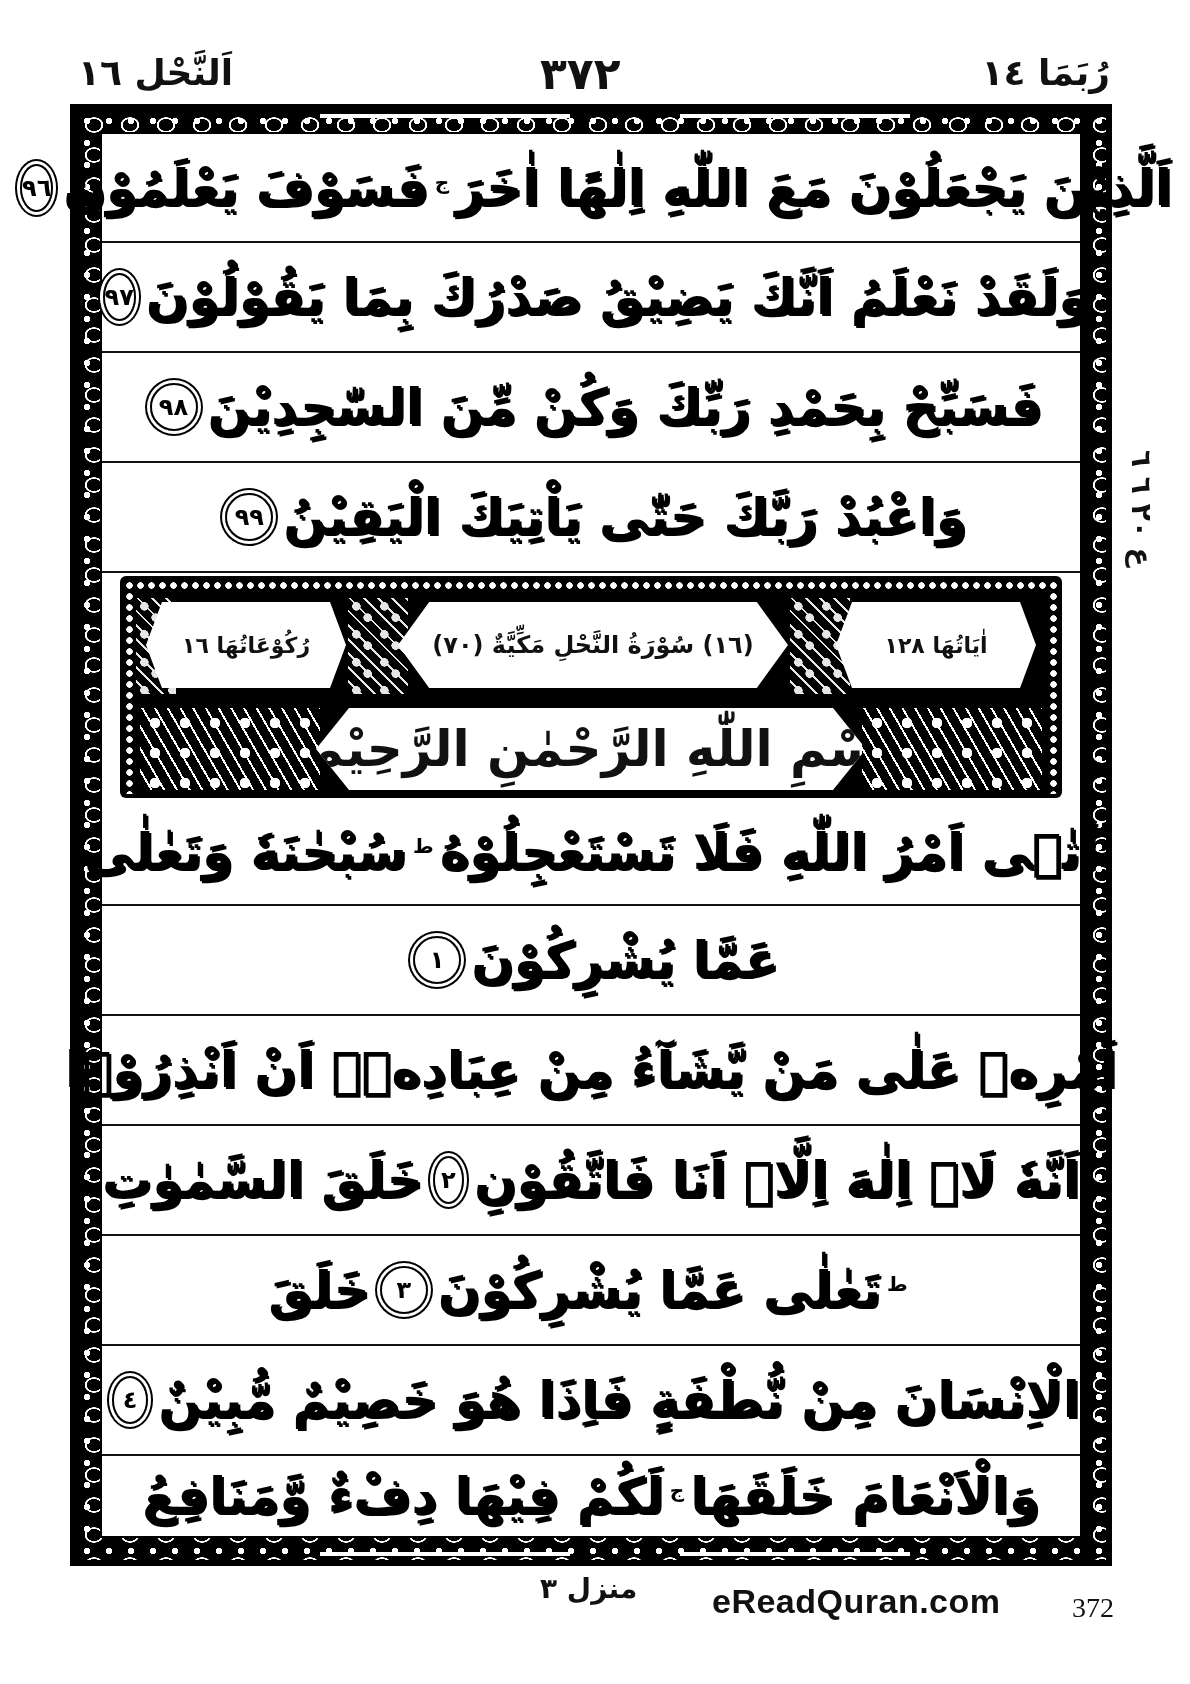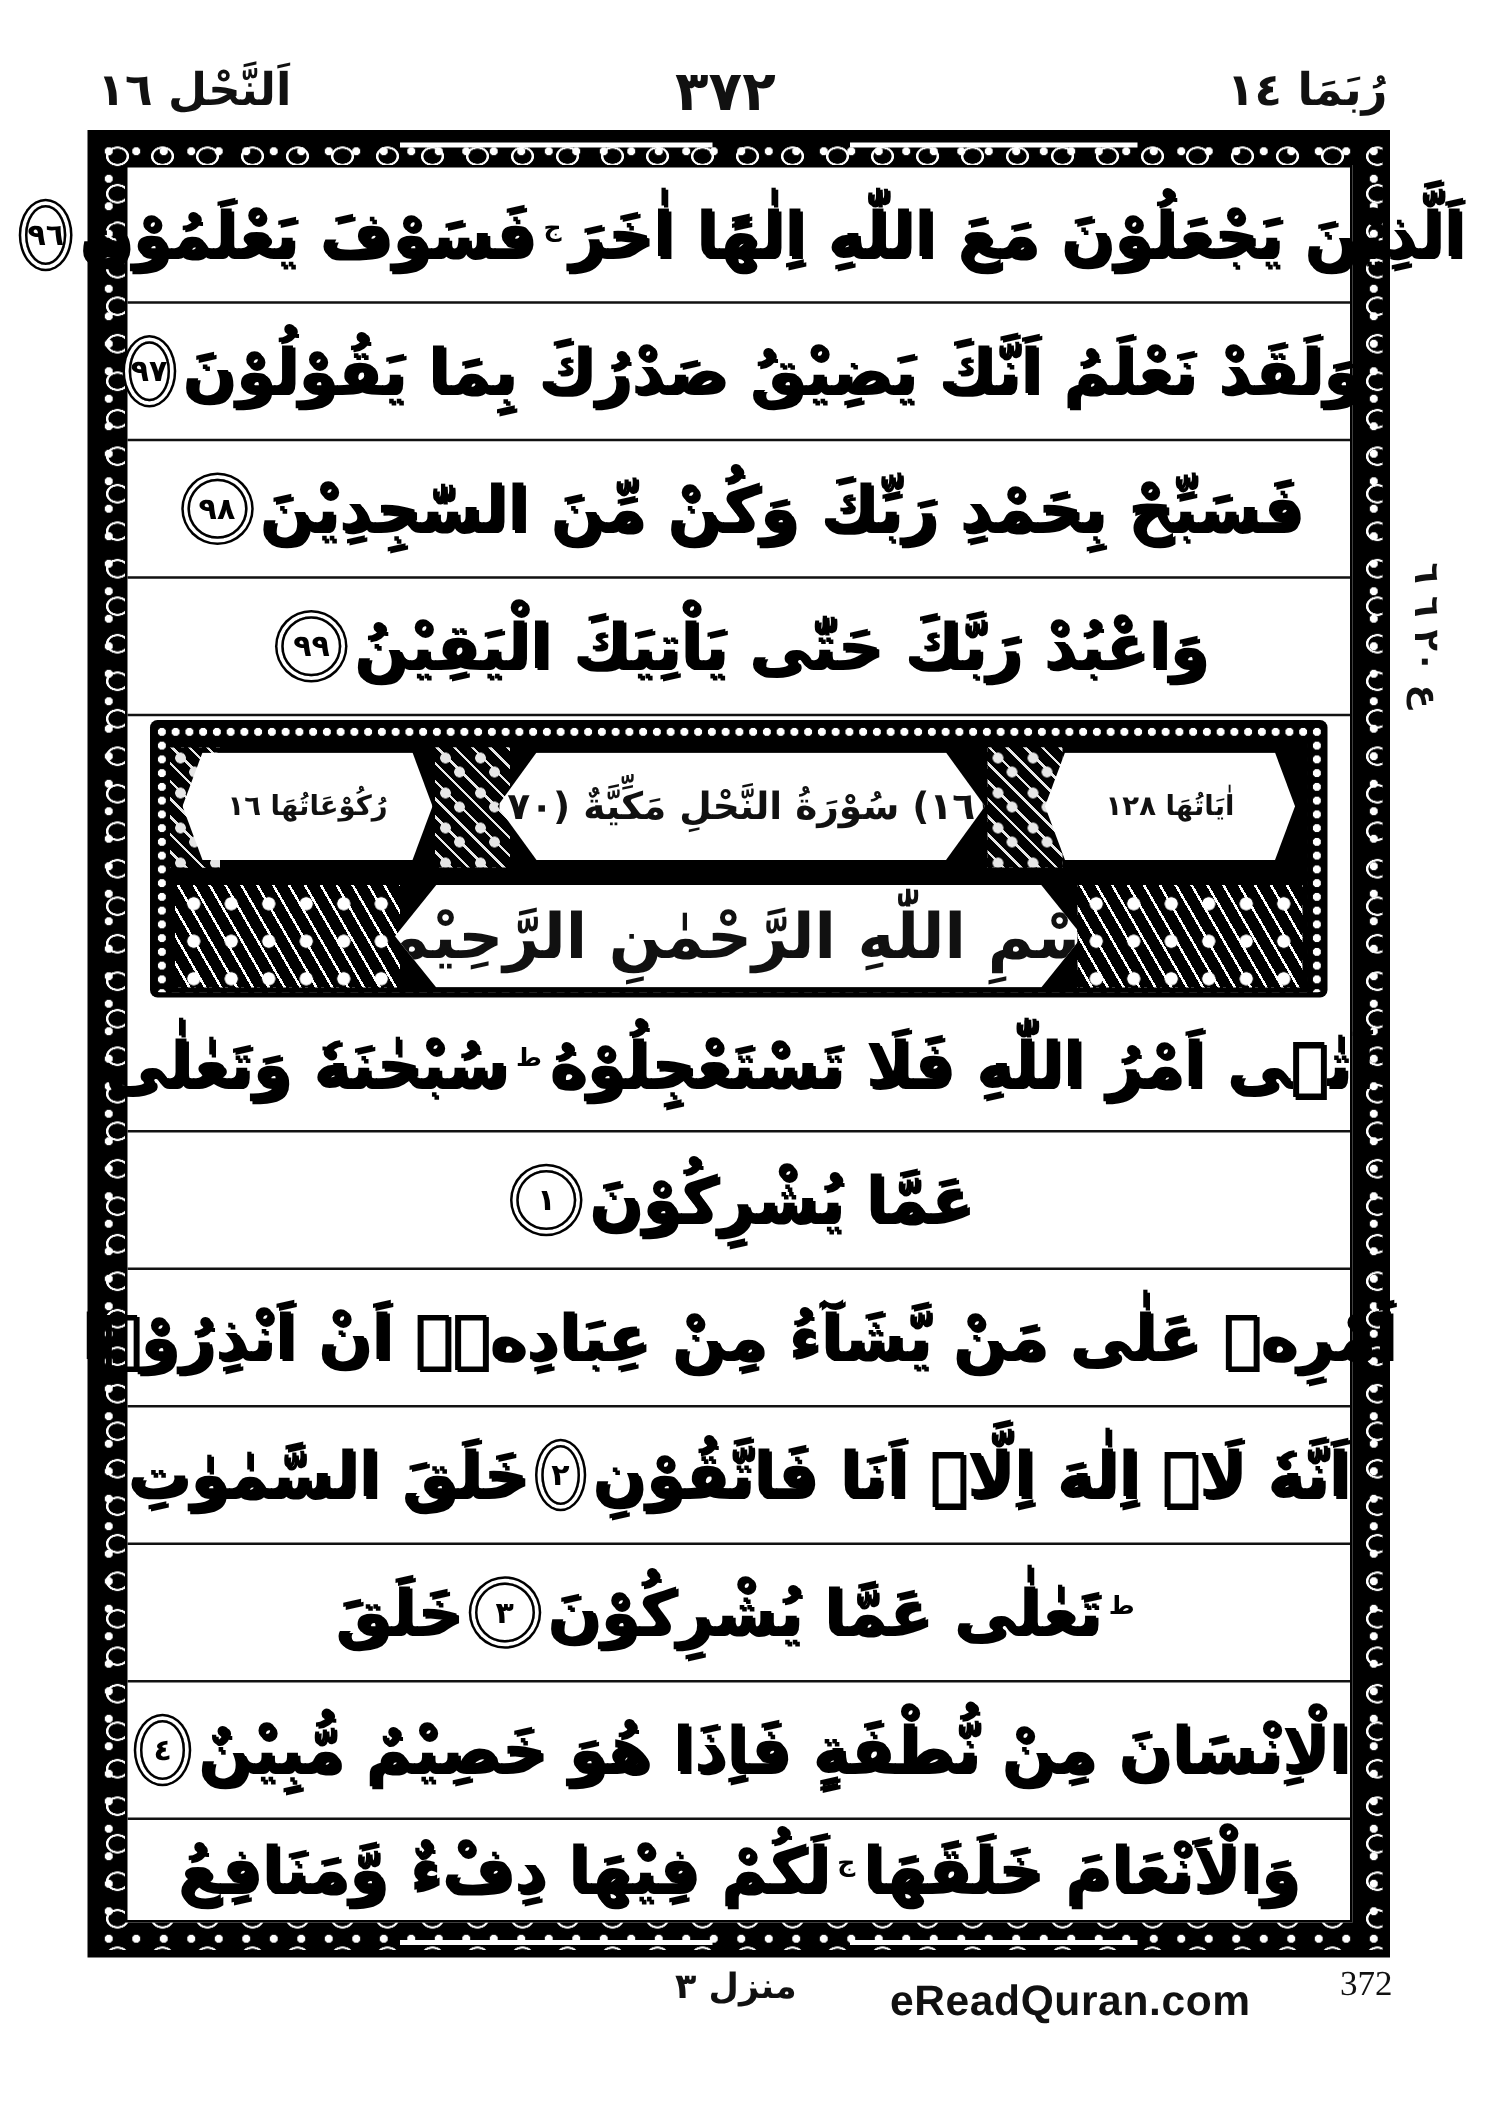--- a/index.html
+++ b/index.html
@@ -67,21 +67,21 @@
                clip-path:polygon(6% 0,94% 0,100% 50%,94% 100%,6% 100%,0 50%); }
 
   .margin-note { position:absolute; left:1128px; top:450px; width:30px; font-size:28px; font-weight:bold;
                  writing-mode:vertical-rl; direction:rtl; }
 
   .footer { position:absolute; left:0; top:1568px; width:1190px; height:116px; }
   .ftr-catch { position:absolute; left:88px; top:16px; font-size:34px; font-weight:bold; direction:rtl; }
   .ftr-manzil { position:absolute; left:540px; top:4px; font-size:28px; font-weight:bold; direction:rtl; }
   .ftr-site { position:absolute; left:712px; top:14px; font-family:"Liberation Sans", sans-serif;
               font-size:34px; font-weight:bold; letter-spacing:0.5px; }
-  .ftr-page { position:absolute; left:1072px; top:4px; font-family:"Liberation Serif", serif; font-size:28px; }
+  .ftr-page { position:absolute; left:1072px; top:24px; font-family:"Liberation Serif", serif; font-size:28px; }
 </style>
 </head>
 <body>
 
 <div class="top-header">
   <div class="hdr-left">اَلنَّحْل ١٦</div>
   <div class="hdr-center">٣٧٢</div>
   <div class="hdr-right">رُبَمَا ١٤</div>
 </div>
 
@@ -122,21 +122,21 @@
 
     <div class="surah-box" style="top:442px; height:222px;">
       <div class="surah-dots"></div>
       <div class="surah-inner">
         <div class="surah-title-band">
           <div class="ornament" style="left:0; width:40px;"></div>
           <div class="cart" style="left:10px; width:200px; font-size:22px;align-items:center;">
             <span>رُكُوْعَاتُهَا ١٦</span>
           </div>
           <div class="ornament" style="left:212px; width:60px;"></div>
-          <div class="cart" style="left:262px; width:390px; font-size:30px;">
+          <div class="cart" style="left:262px; width:390px; font-size:24px;">
             <span>(١٦) سُوْرَةُ النَّحْلِ مَكِّيَّةٌ (٧٠)</span>
           </div>
           <div class="ornament" style="left:654px; width:60px;"></div>
           <div class="cart" style="right:10px; width:200px; font-size:22px;">
             <span>اٰيَاتُهَا ١٢٨</span>
           </div>
         </div>
         <div class="bism-band">
           <div class="bism-ornament" style="left:4px;"></div>
           <div class="bism-cart">

